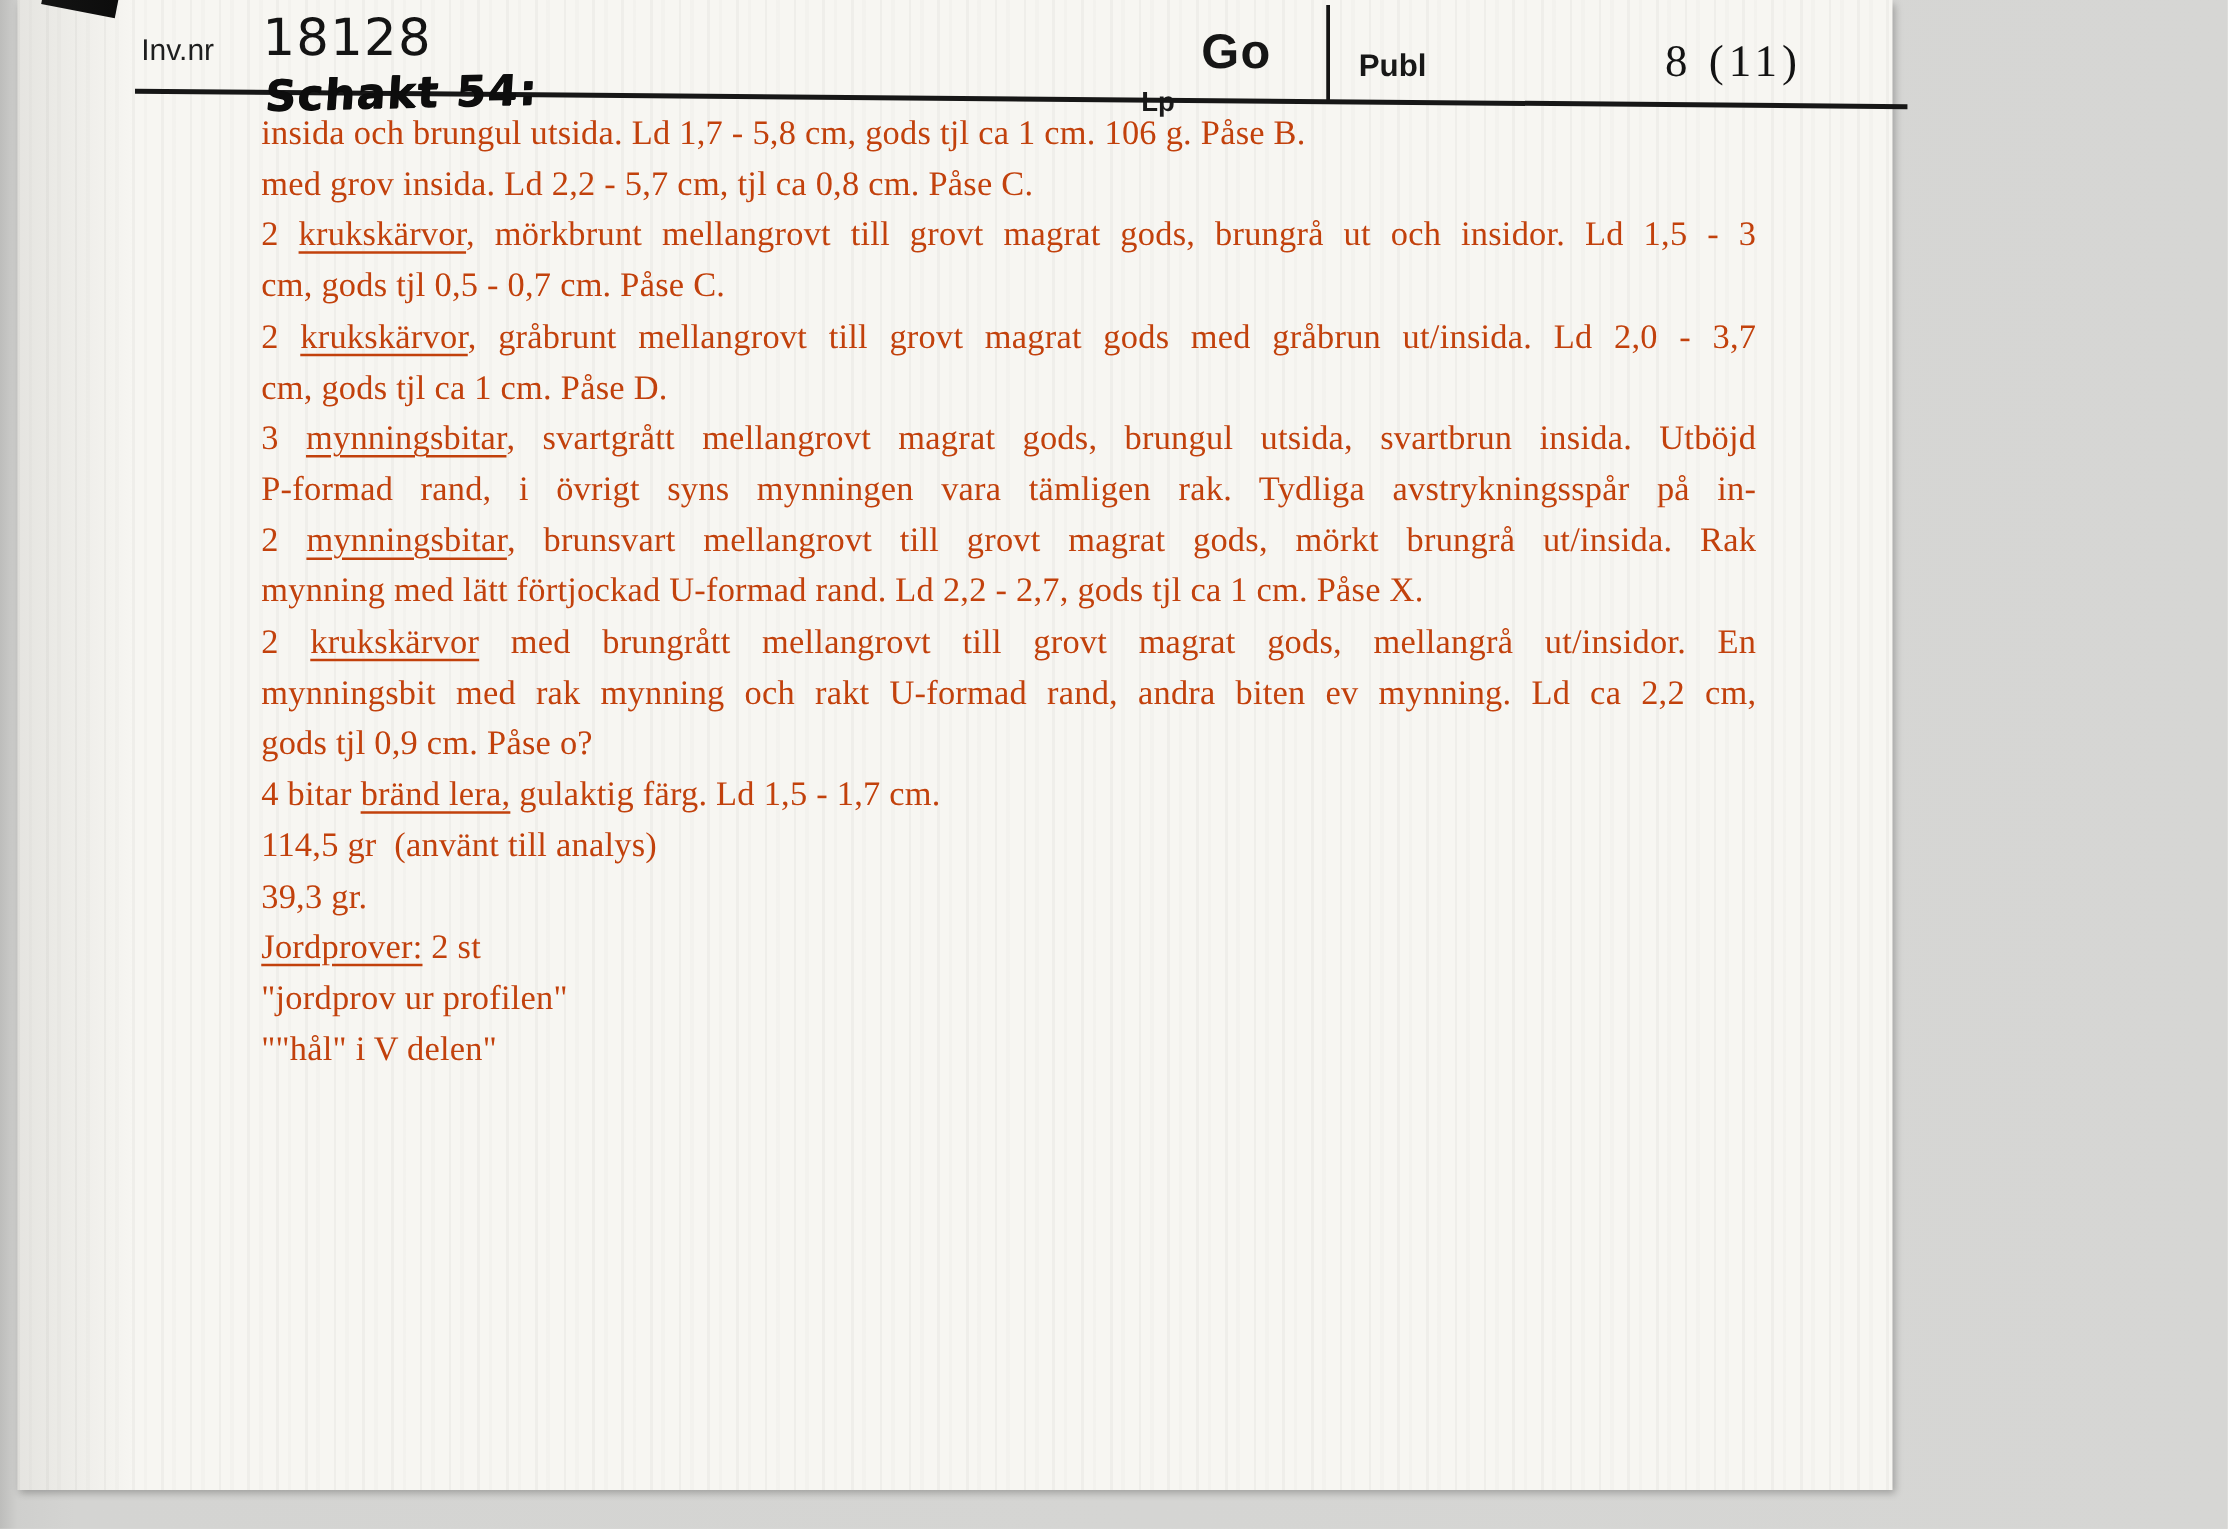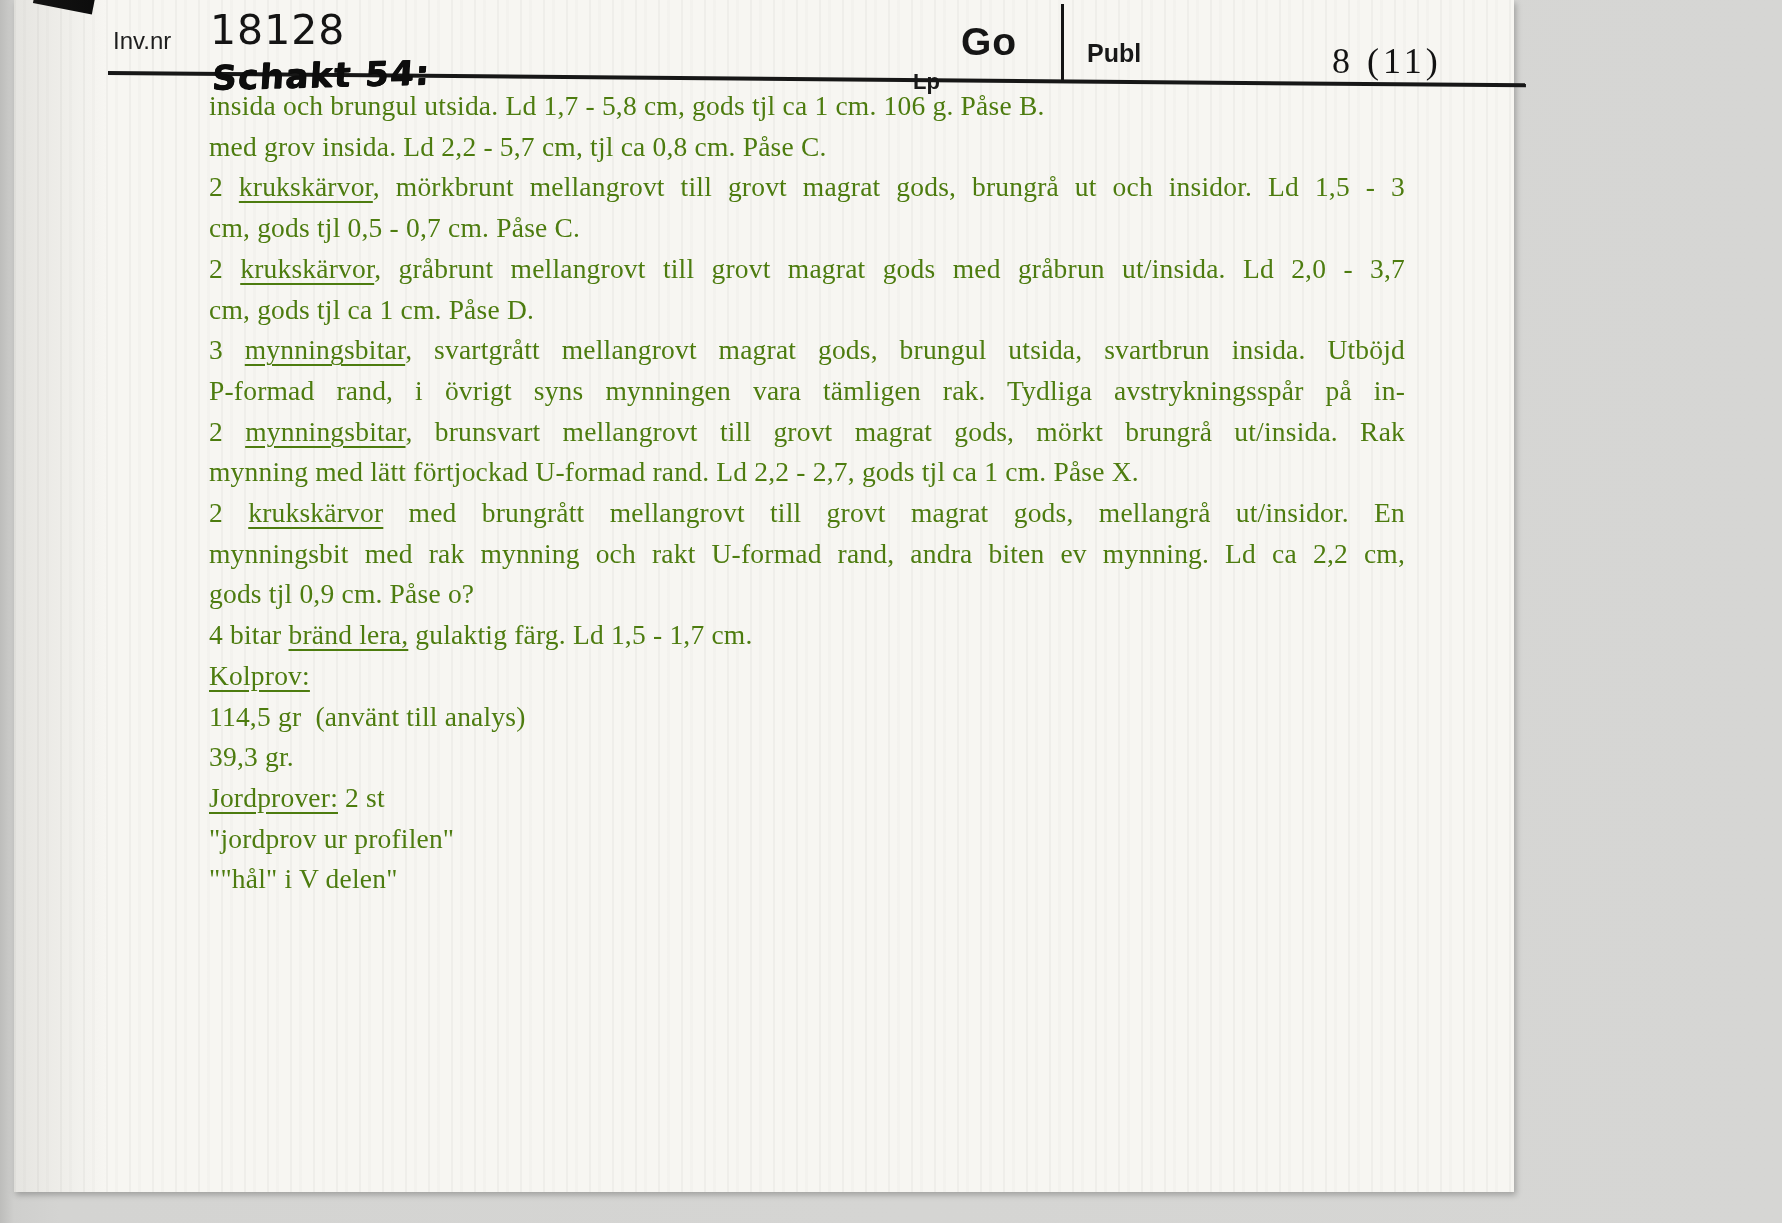--- a/index.html
+++ b/index.html
@@ -32,33 +32,33 @@
     position:absolute;left:20px;top:-8px;width:60px;height:17px;
     background:#0b0b0b;transform:rotate(11deg);
   }
   
   .inv-label{position:absolute;left:99px;top:27px;font-family:"Liberation Sans",sans-serif;font-size:24px;color:#1e1e1e;}
   .inv-number{position:absolute;left:196px;top:6px;font-family:"DejaVu Sans",sans-serif;font-size:41px;font-weight:500;color:#141414;letter-spacing:1px;}
   .lp-label{position:absolute;left:899px;top:40px;font-family:"Liberation Sans",sans-serif;font-weight:bold;font-size:22px;color:#1a1a1a;margin-top:29px;}
   .lp-value{position:absolute;left:947px;top:20px;font-family:Liberation Sans, sans-serif;font-weight:bold;font-size:39px;color:#161616;letter-spacing:1px;}
   .vline{position:absolute;left:1047px;top:4px;width:3px;height:79px;background:#141414;}
   .publ-label{position:absolute;left:1073px;top:39px;font-family:"Liberation Sans",sans-serif;font-weight:bold;font-size:25px;color:#181818;}
-  .page-number{position:absolute;left:1318px;top:40px;font-size:36px;color:#131313;letter-spacing:4px;}
+  .page-number{position:absolute;left:1318px;top:28px;font-size:36px;color:#131313;letter-spacing:4px;}
   .hrule{position:absolute;left:94px;top:71px;width:1418px;height:4px;background:#171717;transform:rotate(0.5deg);transform-origin:left center;}
   .handwritten{
     position:absolute;left:198px;top:55px;
     font-family:"DejaVu Sans",sans-serif;font-weight:800;font-size:34px;color:#0d0d0d;
     letter-spacing:1.5px;transform:rotate(-1.4deg) skewX(-5deg);
     text-shadow:0.8px 0 0 #0d0d0d,0 0.6px 0 #0d0d0d;
     z-index:3;
   }
   
   .text-block{
     position:absolute;left:195px;top:86px;width:1196px;
-    font-size:27.5px;line-height:40.7px;color:#4d7c0f;
+    font-size:27.5px;line-height:40.7px;color:#c2410c;
     letter-spacing:0.2px;
     z-index:2;
   }
   .line{white-space:normal;}
   .line.fill{text-align:justify;text-align-last:justify;}
   .u{text-decoration:underline;text-decoration-thickness:2.2px;text-underline-offset:5px;}
 </style>
 </head>
 <body>
 
@@ -84,21 +84,20 @@
         <div class="line fill"><span>2 </span><span class="u">krukskärvor</span><span>, gråbrunt mellangrovt till grovt magrat gods med gråbrun ut/insida. Ld 2,0 - 3,7</span></div>
         <div class="line"><span>cm, gods tjl ca 1 cm. Påse D.</span></div>
         <div class="line fill"><span>3 </span><span class="u">mynningsbitar</span><span>, svartgrått mellangrovt magrat gods, brungul utsida, svartbrun insida. Utböjd</span></div>
         <div class="line fill"><span>P-formad rand, i övrigt syns mynningen vara tämligen rak. Tydliga avstrykningsspår på in-</span></div>
         <div class="line fill"><span>2 </span><span class="u">mynningsbitar</span><span>, brunsvart mellangrovt till grovt magrat gods, mörkt brungrå ut/insida. Rak</span></div>
         <div class="line"><span>mynning med lätt förtjockad U-formad rand. Ld 2,2 - 2,7, gods tjl ca 1 cm. Påse X.</span></div>
         <div class="line fill"><span>2 </span><span class="u">krukskärvor</span><span> med brungrått mellangrovt till grovt magrat gods, mellangrå ut/insidor. En</span></div>
         <div class="line fill"><span>mynningsbit med rak mynning och rakt U-formad rand, andra biten ev mynning. Ld ca 2,2 cm,</span></div>
         <div class="line"><span>gods tjl 0,9 cm. Påse o?</span></div>
         <div class="line"><span>4 bitar </span><span class="u">bränd lera,</span><span> gulaktig färg. Ld 1,5 - 1,7 cm.</span></div>
-        <div class="line"><span class="u">Kolprov:</span></div>
         <div class="line"><span>114,5 gr&nbsp; (använt till analys)</span></div>
         <div class="line"><span>39,3 gr.</span></div>
         <div class="line"><span class="u">Jordprover:</span><span> 2 st</span></div>
         <div class="line"><span>"jordprov ur profilen"</span></div>
         <div class="line"><span>""hål" i V delen"</span></div>
       </div>
   </div>
 </div>
 
 </body></html>

